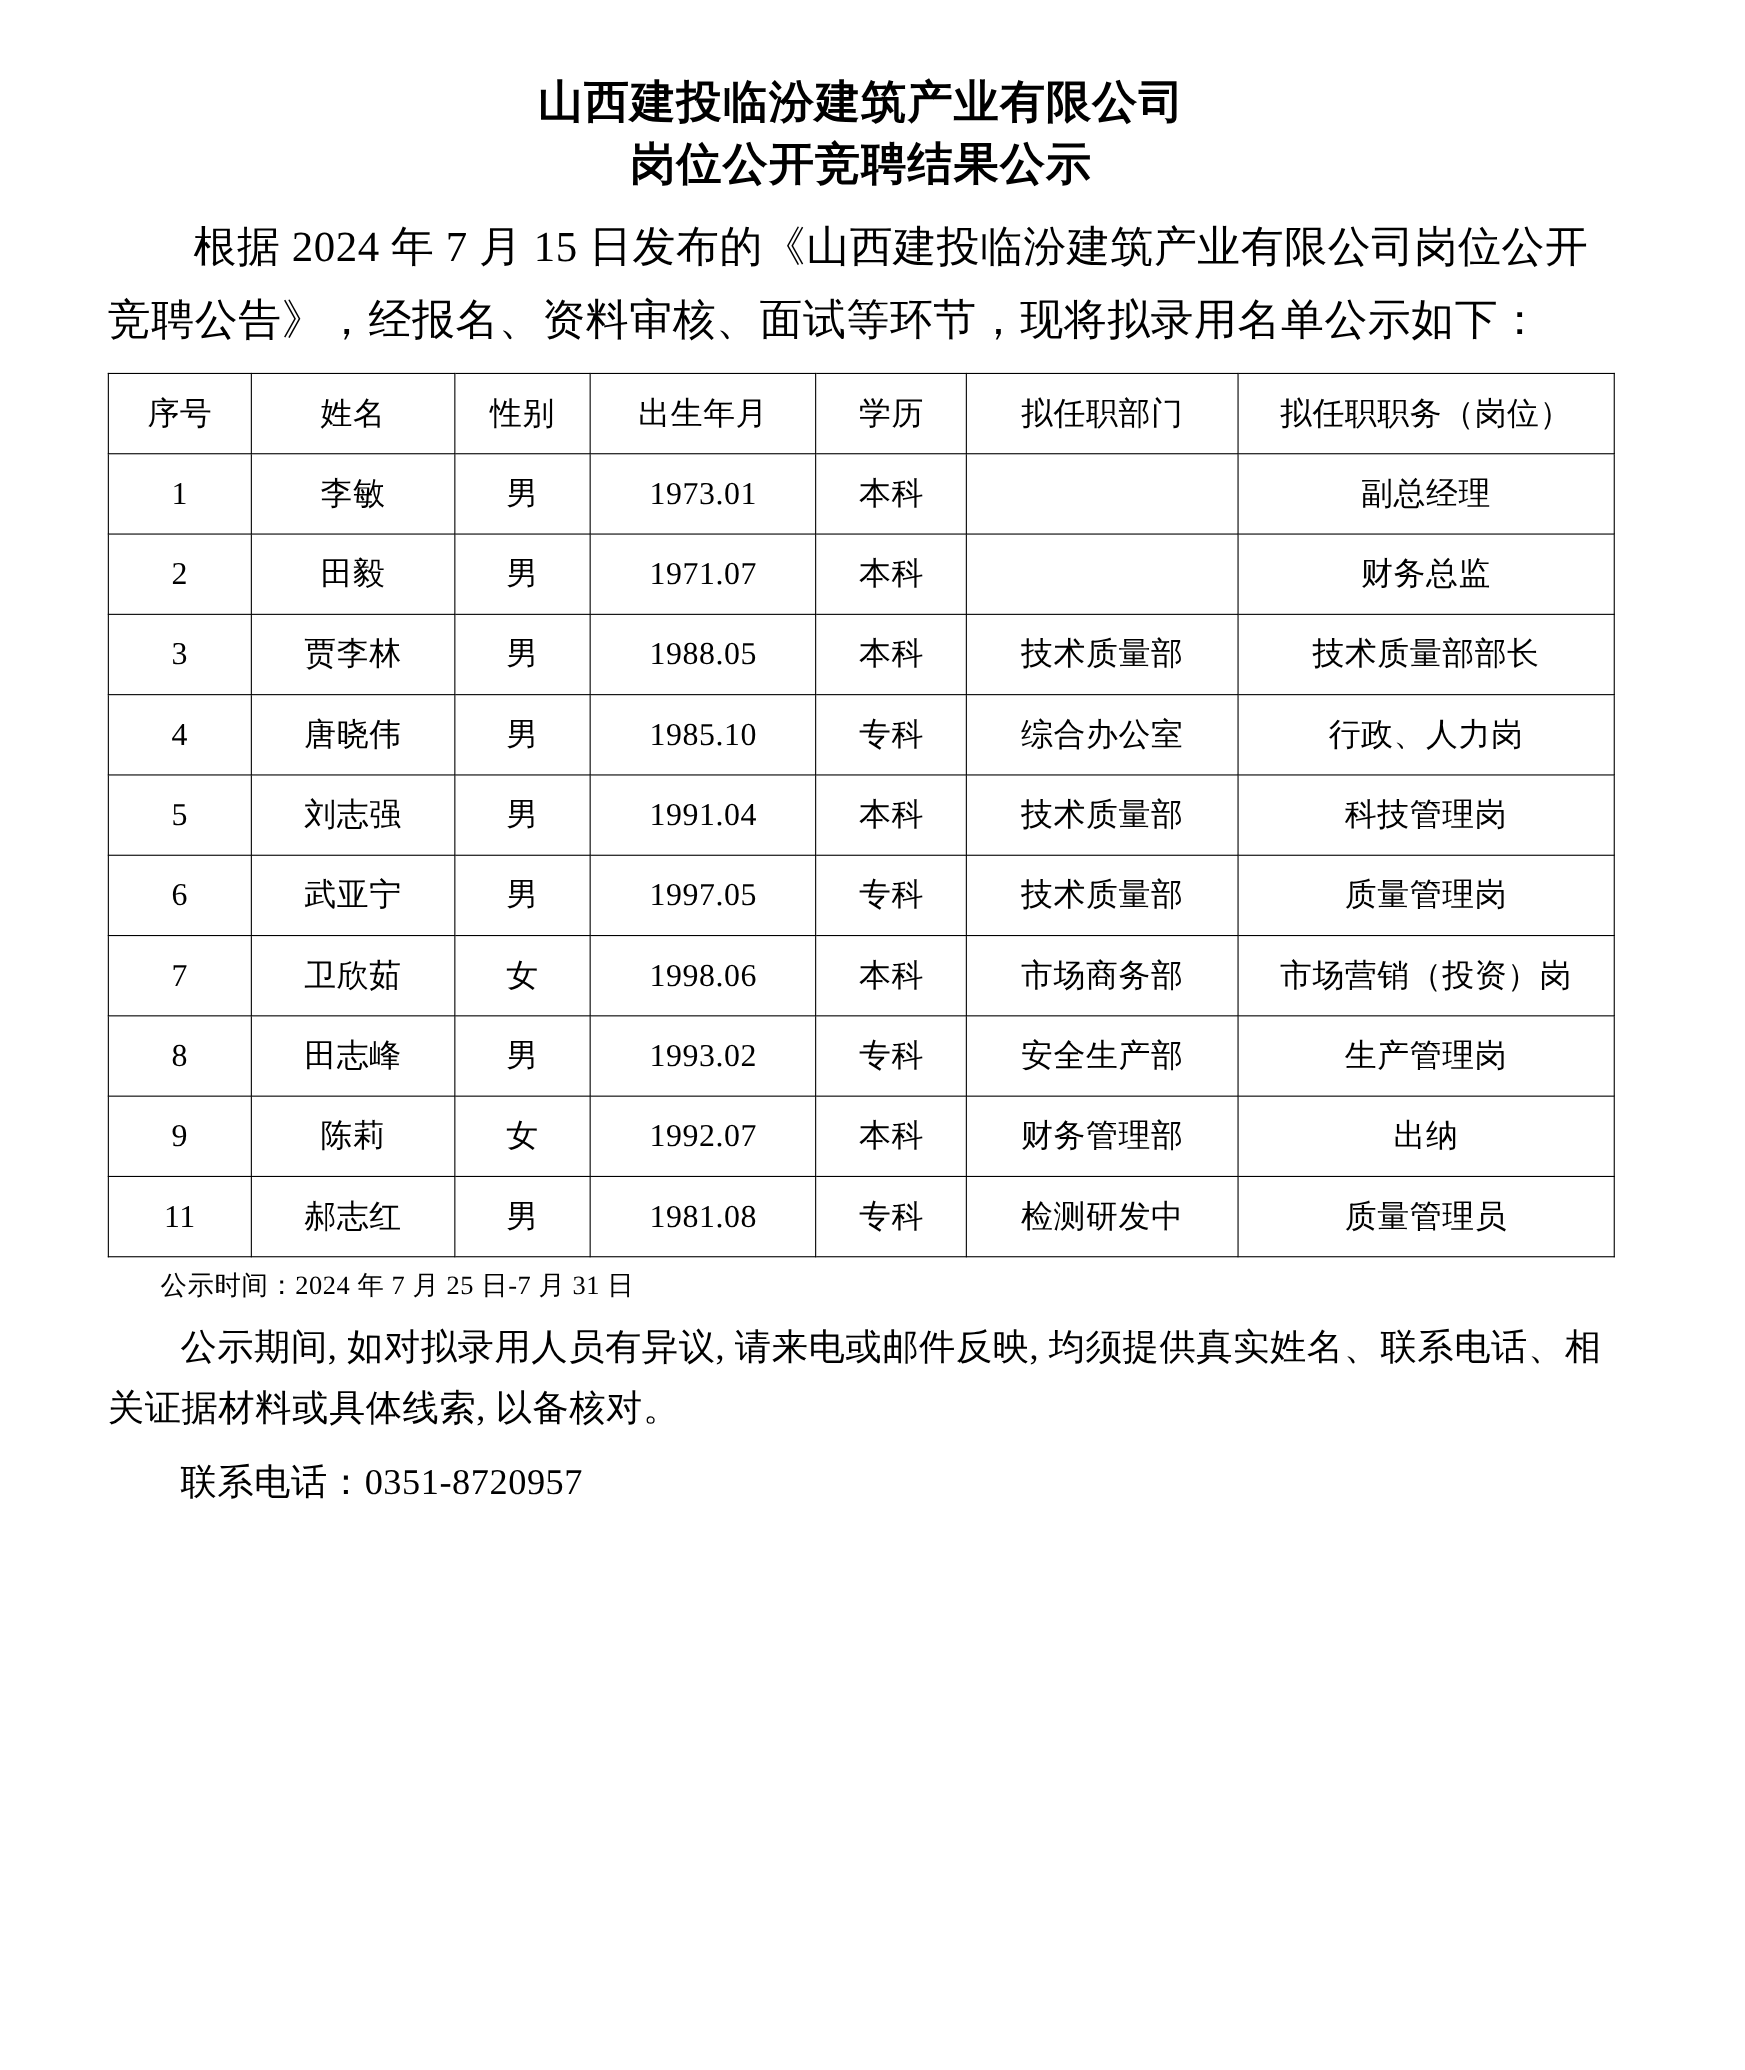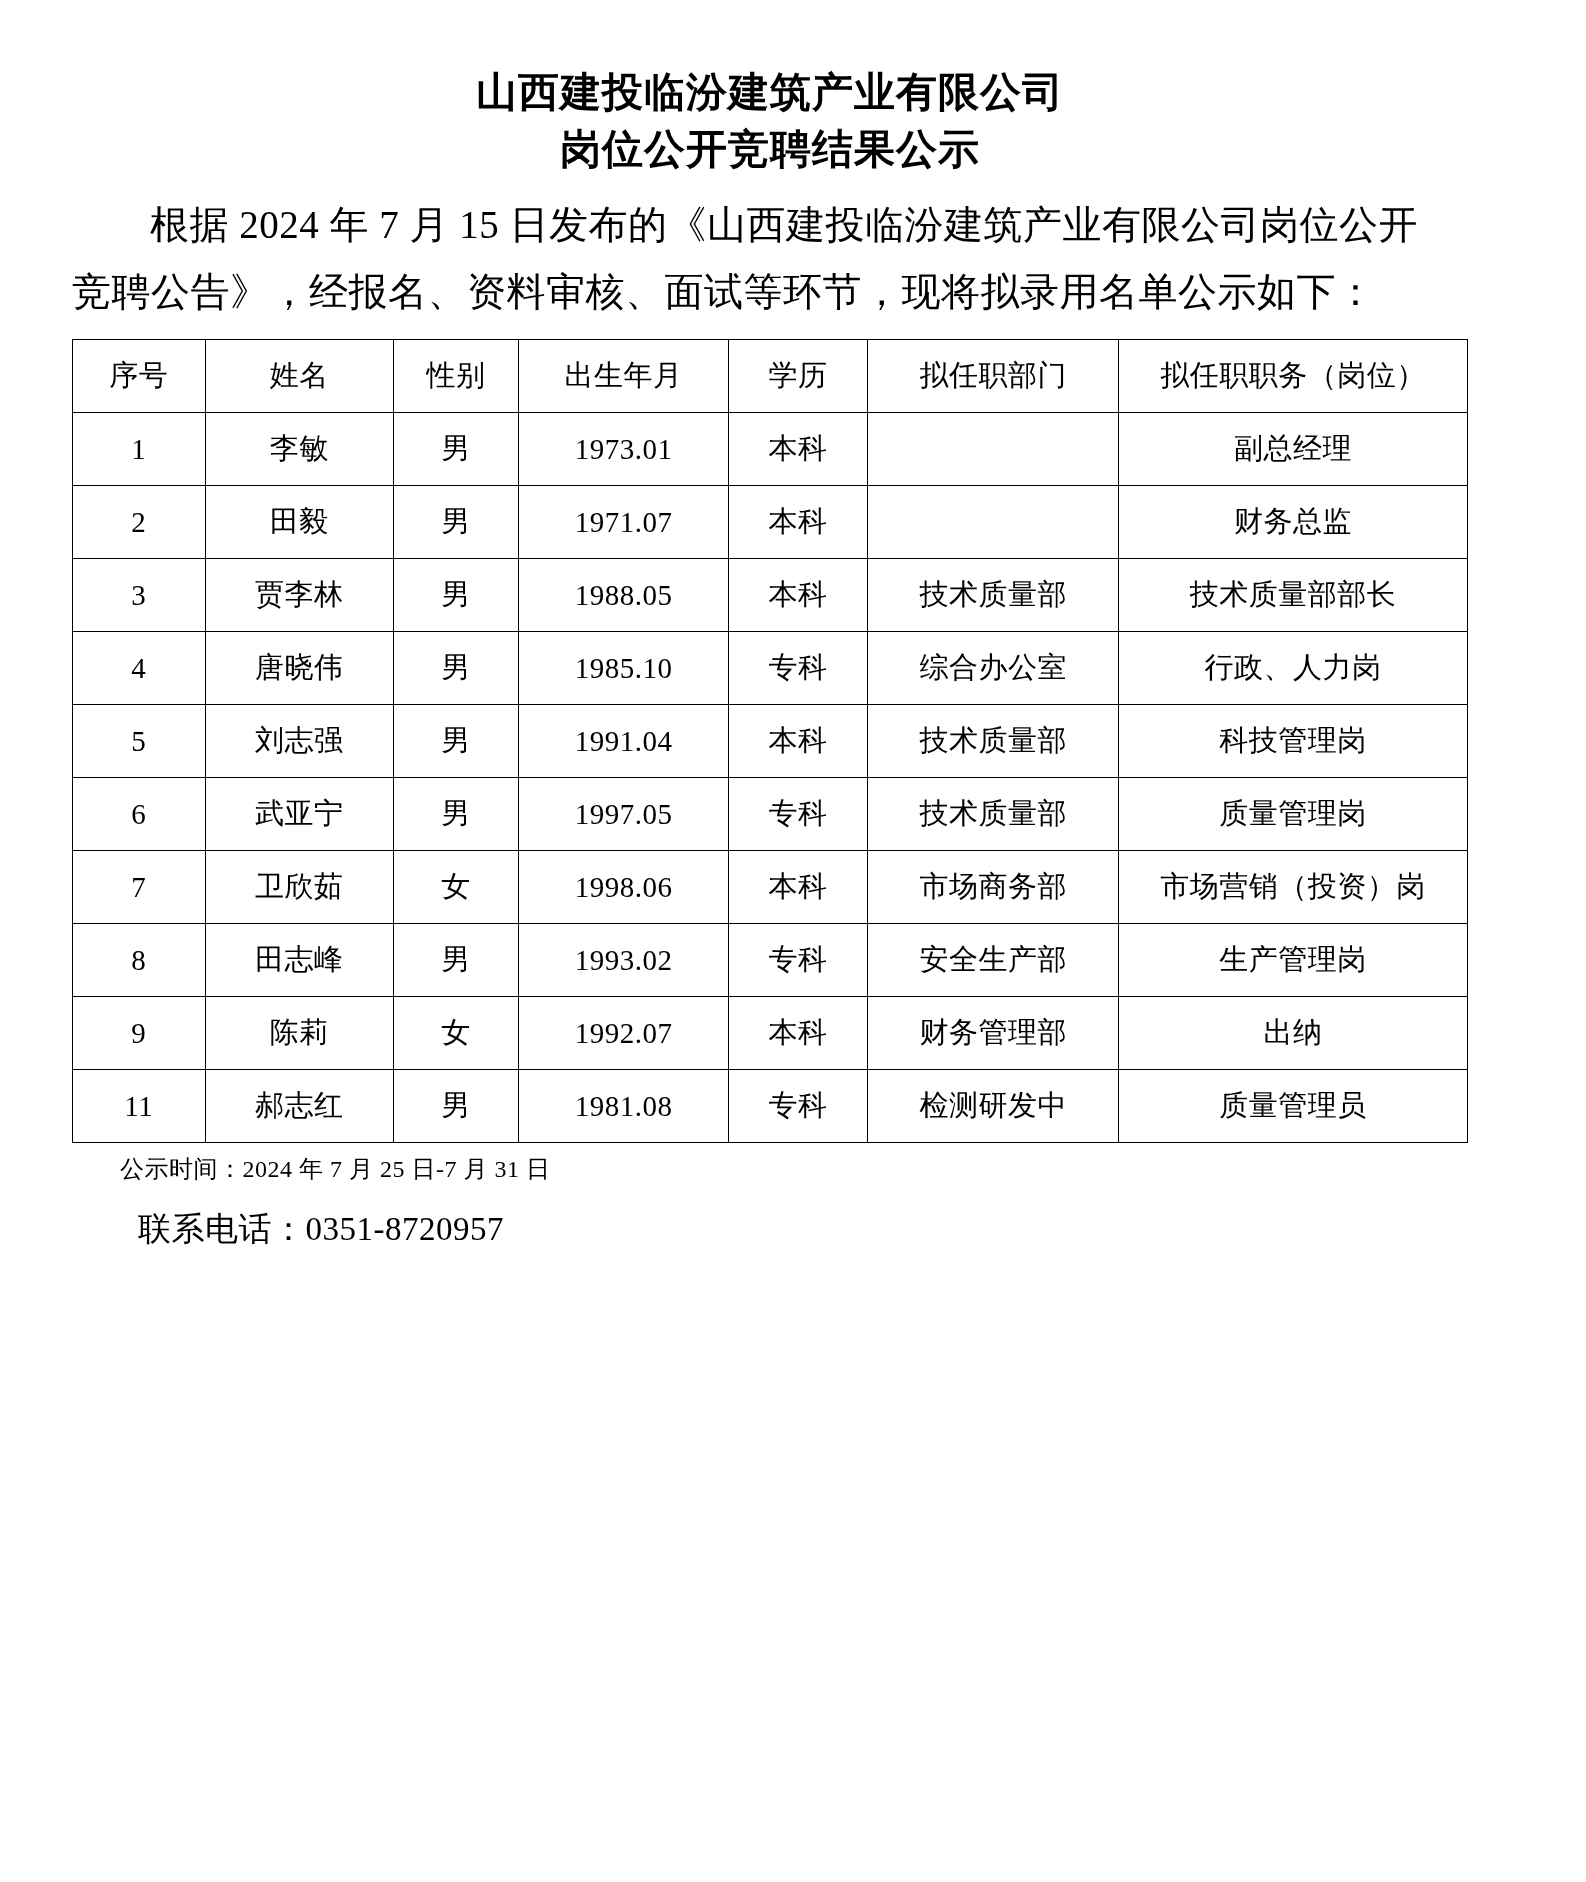--- a/index.html
+++ b/index.html
@@ -10,21 +10,21 @@
   body {
     width: 1586px;
     min-height: 1882px;
     font-family: "Liberation Serif", "DejaVu Serif", serif;
     color: #000000;
   }
   .page {
     width: 1586px;
     min-height: 1882px;
     box-sizing: border-box;
-    padding: 48px 118px 40px 72px;
+    padding: 48px 118px 40px 98px;
   }
   .doc-title {
     text-align: center;
     font-family: "DejaVu Sans", "Liberation Sans", sans-serif;
     font-weight: bold;
     font-size: 41px;
     line-height: 1.38;
     letter-spacing: 1px;
     margin: 16px 0 6px 0;
   }
@@ -216,16 +216,19 @@
         <td>1981.08</td>
         <td>专科</td>
         <td>检测研发中</td>
         <td>质量管理员</td>
       </tr>
     </tbody>
   </table>
 
   <p class="notice-line">公示时间：2024 年 7 月 25 日-7 月 31 日</p>
 
+  <p class="notice-block">
+    <span class="first">公示期间, 如对拟录用人员有异议, 请来电或邮件反映, 均须提供真实姓名、联系电话、相关证据材料或具体线索, 以备核对。</span>
+  </p>
 
   <p class="contact-line mono-ish">联系电话：0351-8720957</p>
 
 </div>
 
 </body></html>

